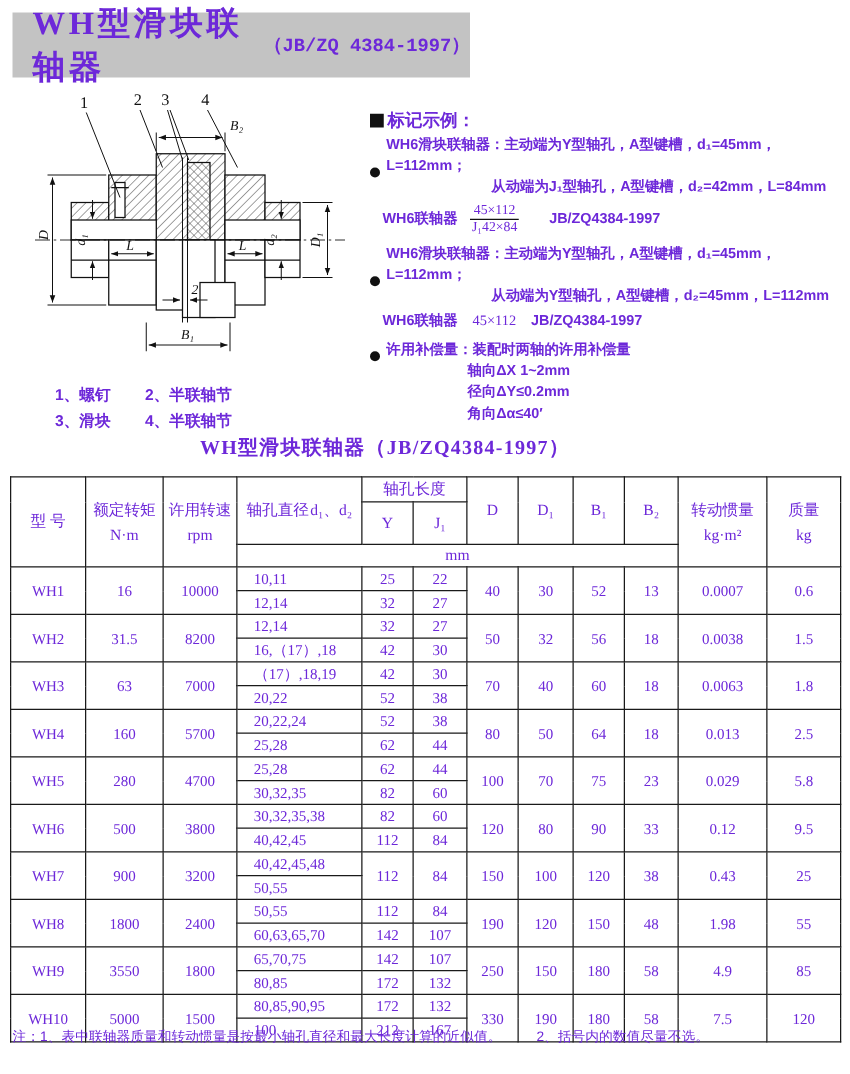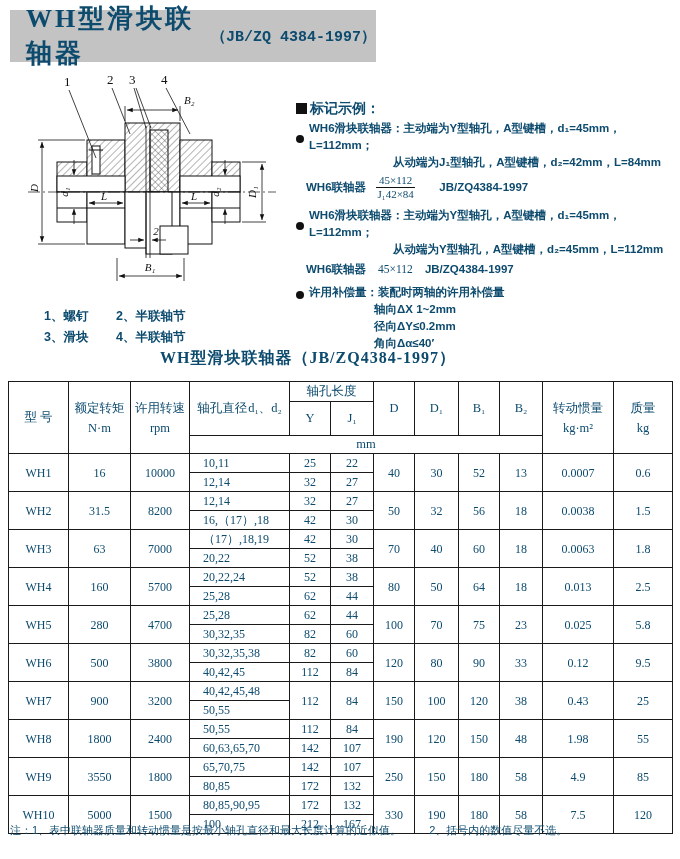--- a/index.html
+++ b/index.html
@@ -1,38 +1,38 @@
 <!DOCTYPE html>
 <html><head>
 <meta charset="utf-8">
 <style>
   html,body{margin:0;padding:0;background:#ffffff;}
   .page{position:relative;width:680px;height:859px;background:#fff;overflow:hidden;
-        font-family:"Liberation Sans","DejaVu Sans",sans-serif;color:#0c4a6e;}
+        font-family:"Liberation Sans","DejaVu Sans",sans-serif;color:#6d28d9;}
 
   
   .header-bar{position:absolute;left:10px;top:10px;width:366px;height:52px;background:#c3c3c3;
               display:flex;align-items:center;padding-left:16px;box-sizing:border-box;gap:9px;}
   .title-cn{font-family:"Liberation Serif","DejaVu Serif",serif;font-size:26px;font-weight:bold;letter-spacing:3px;}
   .title-std{font-family:Liberation Mono, monospace;font-size:15px;font-weight:bold;white-space:nowrap;}
 
   
   .drawing{position:absolute;left:12px;top:70px;width:280px;height:238px;}
   .drawing svg{display:block;}
   .dimtext{font:italic 11px "Liberation Serif","DejaVu Serif",serif;fill:#111;}
   .cnum{font:13px "Liberation Serif","DejaVu Serif",serif;fill:#111;}
   .legend{position:absolute;left:44px;top:306px;width:230px;font-size:12.5px;font-weight:bold;line-height:21px;}
   .legend .row{display:flex;}
   .legend .c1{width:72px;}
 
   
-  .marking{position:absolute;left:296px;top:100px;width:382px;font-size:11.5px;font-weight:600;line-height:17px;}
+  .marking{position:absolute;left:296px;top:88px;width:382px;font-size:11.5px;font-weight:600;line-height:17px;}
   .mk-head{display:flex;align-items:center;gap:3px;font-size:14px;font-weight:bold;margin-bottom:3px;}
   .sq{width:11px;height:11px;background:#111;display:inline-block;}
-  .mk-line{display:flex;align-items:center;gap:5px;}
+  .mk-line{display:flex;align-items:flex-end;gap:5px;}
   .blt{width:8px;height:8px;border-radius:50%;background:#111;display:inline-block;flex:0 0 auto;margin-top:4px;}
   .indent1{margin-left:97px;}
   .indent2{margin-left:78px;}
   .desig-line{margin:3px 0 6px 10px;display:flex;align-items:center;font-weight:600;}
   .desig-line .std{margin-left:14px;}
   .frac{display:inline-flex;flex-direction:column;align-items:center;margin:0 10px;
         font-family:"Liberation Serif","DejaVu Serif",serif;font-size:11px;font-weight:normal;line-height:13px;}
   .frac .ftop{border-bottom:1px solid #111;padding:0 3px;}
   .size-plain{margin:0 12px;font-family:"Liberation Serif","DejaVu Serif",serif;font-weight:normal;}
 
@@ -356,21 +356,21 @@
           <td rowspan="2">WH5</td>
           <td rowspan="2">280</td>
           <td rowspan="2">4700</td>
           <td class="dcol">25,28</td>
           <td>62</td>
           <td>44</td>
           <td rowspan="2">100</td>
           <td rowspan="2">70</td>
           <td rowspan="2">75</td>
           <td rowspan="2">23</td>
-          <td rowspan="2">0.025</td>
+          <td rowspan="2">0.029</td>
           <td rowspan="2">5.8</td>
         </tr>
         <tr>
           <td class="dcol">30,32,35</td>
           <td>82</td>
           <td>60</td>
         </tr>
         <tr>
           <td rowspan="2">WH6</td>
           <td rowspan="2">500</td>

